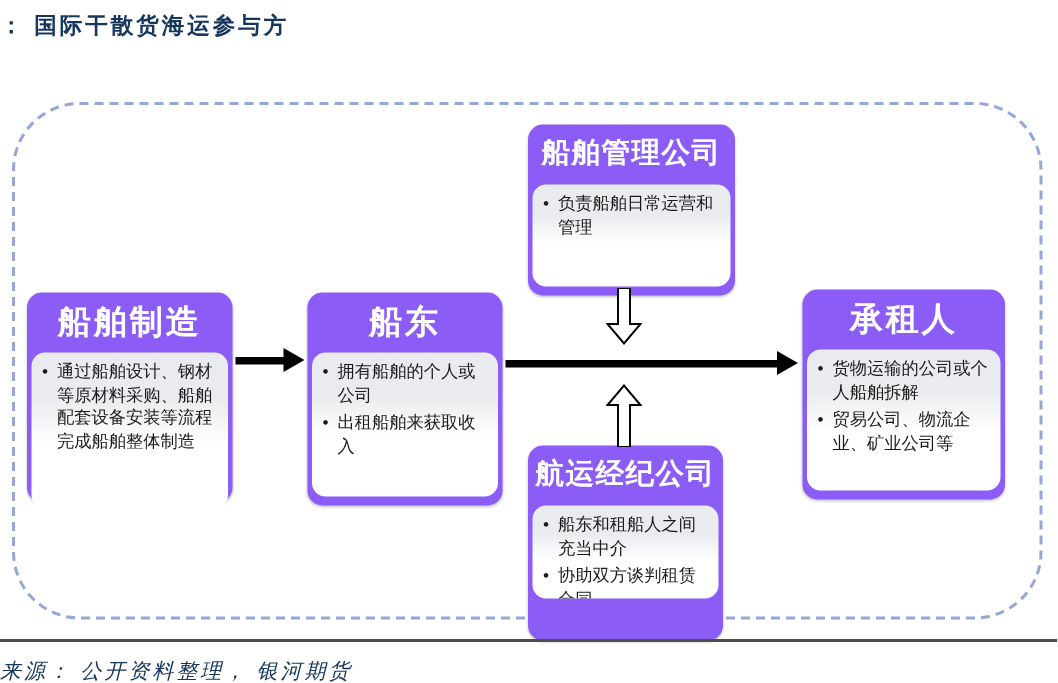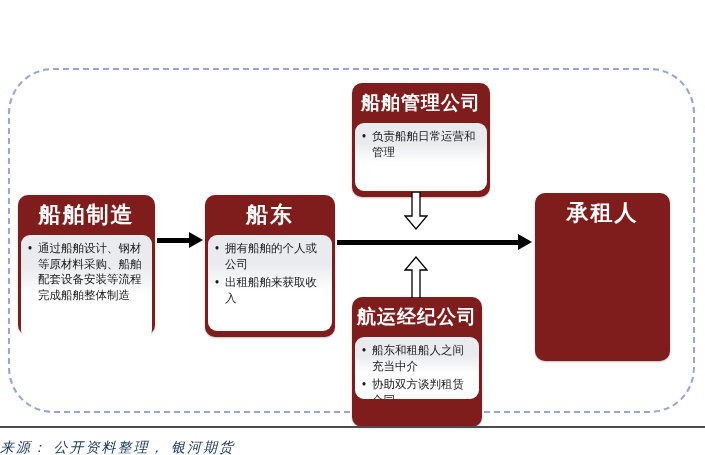--- a/index.html
+++ b/index.html
@@ -27,21 +27,21 @@
     left: 8px;
     top: 68px;
     width: 687px;
     height: 345px;
     border: 2px dashed #97a6d9;
     border-radius: 45px;
     background: #ffffff;
   }
   .node {
     position: absolute;
-    background: #7f1d1d;
+    background: #8b5cf6;
     border-radius: 10px;
     box-shadow: 0 1px 2px rgba(0,0,0,0.25);
   }
   .node-title {
     color: #ffffff;
     text-align: center;
     font-weight: bold;
     letter-spacing: 2px;
     line-height: 40px;
     height: 40px;
@@ -73,21 +73,21 @@
     left: 2px;
     top: 0;
     font-weight: bold;
     color: #1a1a1a;
   }
   
   .node-manufacture { left: 18px;  top: 195px; width: 137px; height: 140px; }
   .node-shipowner   { left: 205px; top: 195px; width: 130px; height: 142px; }
   .node-management  { left: 352px; top: 83px;  width: 138px; height: 114px; }
   .node-broker      { left: 352px; top: 297px; width: 130px; height: 130px; }
-  .node-charterer   { left: 535px; top: 193px; width: 135px; height: 168px; }
+  .node-charterer   { left: 535px; top: 193px; width: 135px; height: 140px; }
   .node-manufacture .node-body { height: 104px; }
   .node-shipowner   .node-body { height: 96px; }
   .node-management  .node-body { height: 68px; }
   .node-broker      .node-body { height: 62px; }
   .node-charterer   .node-body { height: 94px; }
   
   .arrow-line { position: absolute; height: 5px; background: #000000; }
   .arrow-head {
     position: absolute; width: 0; height: 0;
     border-left: 14px solid #000000;
@@ -109,20 +109,21 @@
     color: #17365d;
     letter-spacing: 2px;
     white-space: nowrap;
   }
 </style>
 </head>
 <body>
 
 <div class="page">
 
+  <div class="figure-title">：  国际干散货海运参与方</div>
 
   <div class="diagram-canvas"></div>
 
   <div class="node node-manufacture">
     <div class="node-title big">船舶制造</div>
     <div class="node-body">
       <ul class="node-bullets">
         <li><span>通过船舶设计、钢材等原材料采购、船舶配套设备安装等流程完成船舶整体制造</span></li>
       </ul>
     </div>
@@ -152,20 +153,26 @@
     <div class="node-body">
       <ul class="node-bullets">
         <li><span>船东和租船人之间充当中介</span></li>
         <li><span>协助双方谈判租赁合同</span></li>
       </ul>
     </div>
   </div>
 
   <div class="node node-charterer">
     <div class="node-title big">承租人</div>
+    <div class="node-body">
+      <ul class="node-bullets">
+        <li><span>货物运输的公司或个人船舶拆解</span></li>
+        <li><span>贸易公司、物流企业、矿业公司等</span></li>
+      </ul>
+    </div>
   </div>
 
   <div class="arrow-line" style="left:157px; top:238px; width:33px;"></div>
   <div class="arrow-head" style="left:189px; top:232px;"></div>
 
   <div class="arrow-line" style="left:337px; top:240px; width:182px;"></div>
   <div class="arrow-head" style="left:518px; top:234px;"></div>
 
   <svg class="hollow-arrow" style="left:404px; top:192px;" width="24" height="38" viewBox="0 0 24 38">
     <path d="M8 0 L16 0 L16 24 L23 24 L12 37 L1 24 L8 24 Z" fill="#ffffff" stroke="#000000" stroke-width="1.3"></path>

